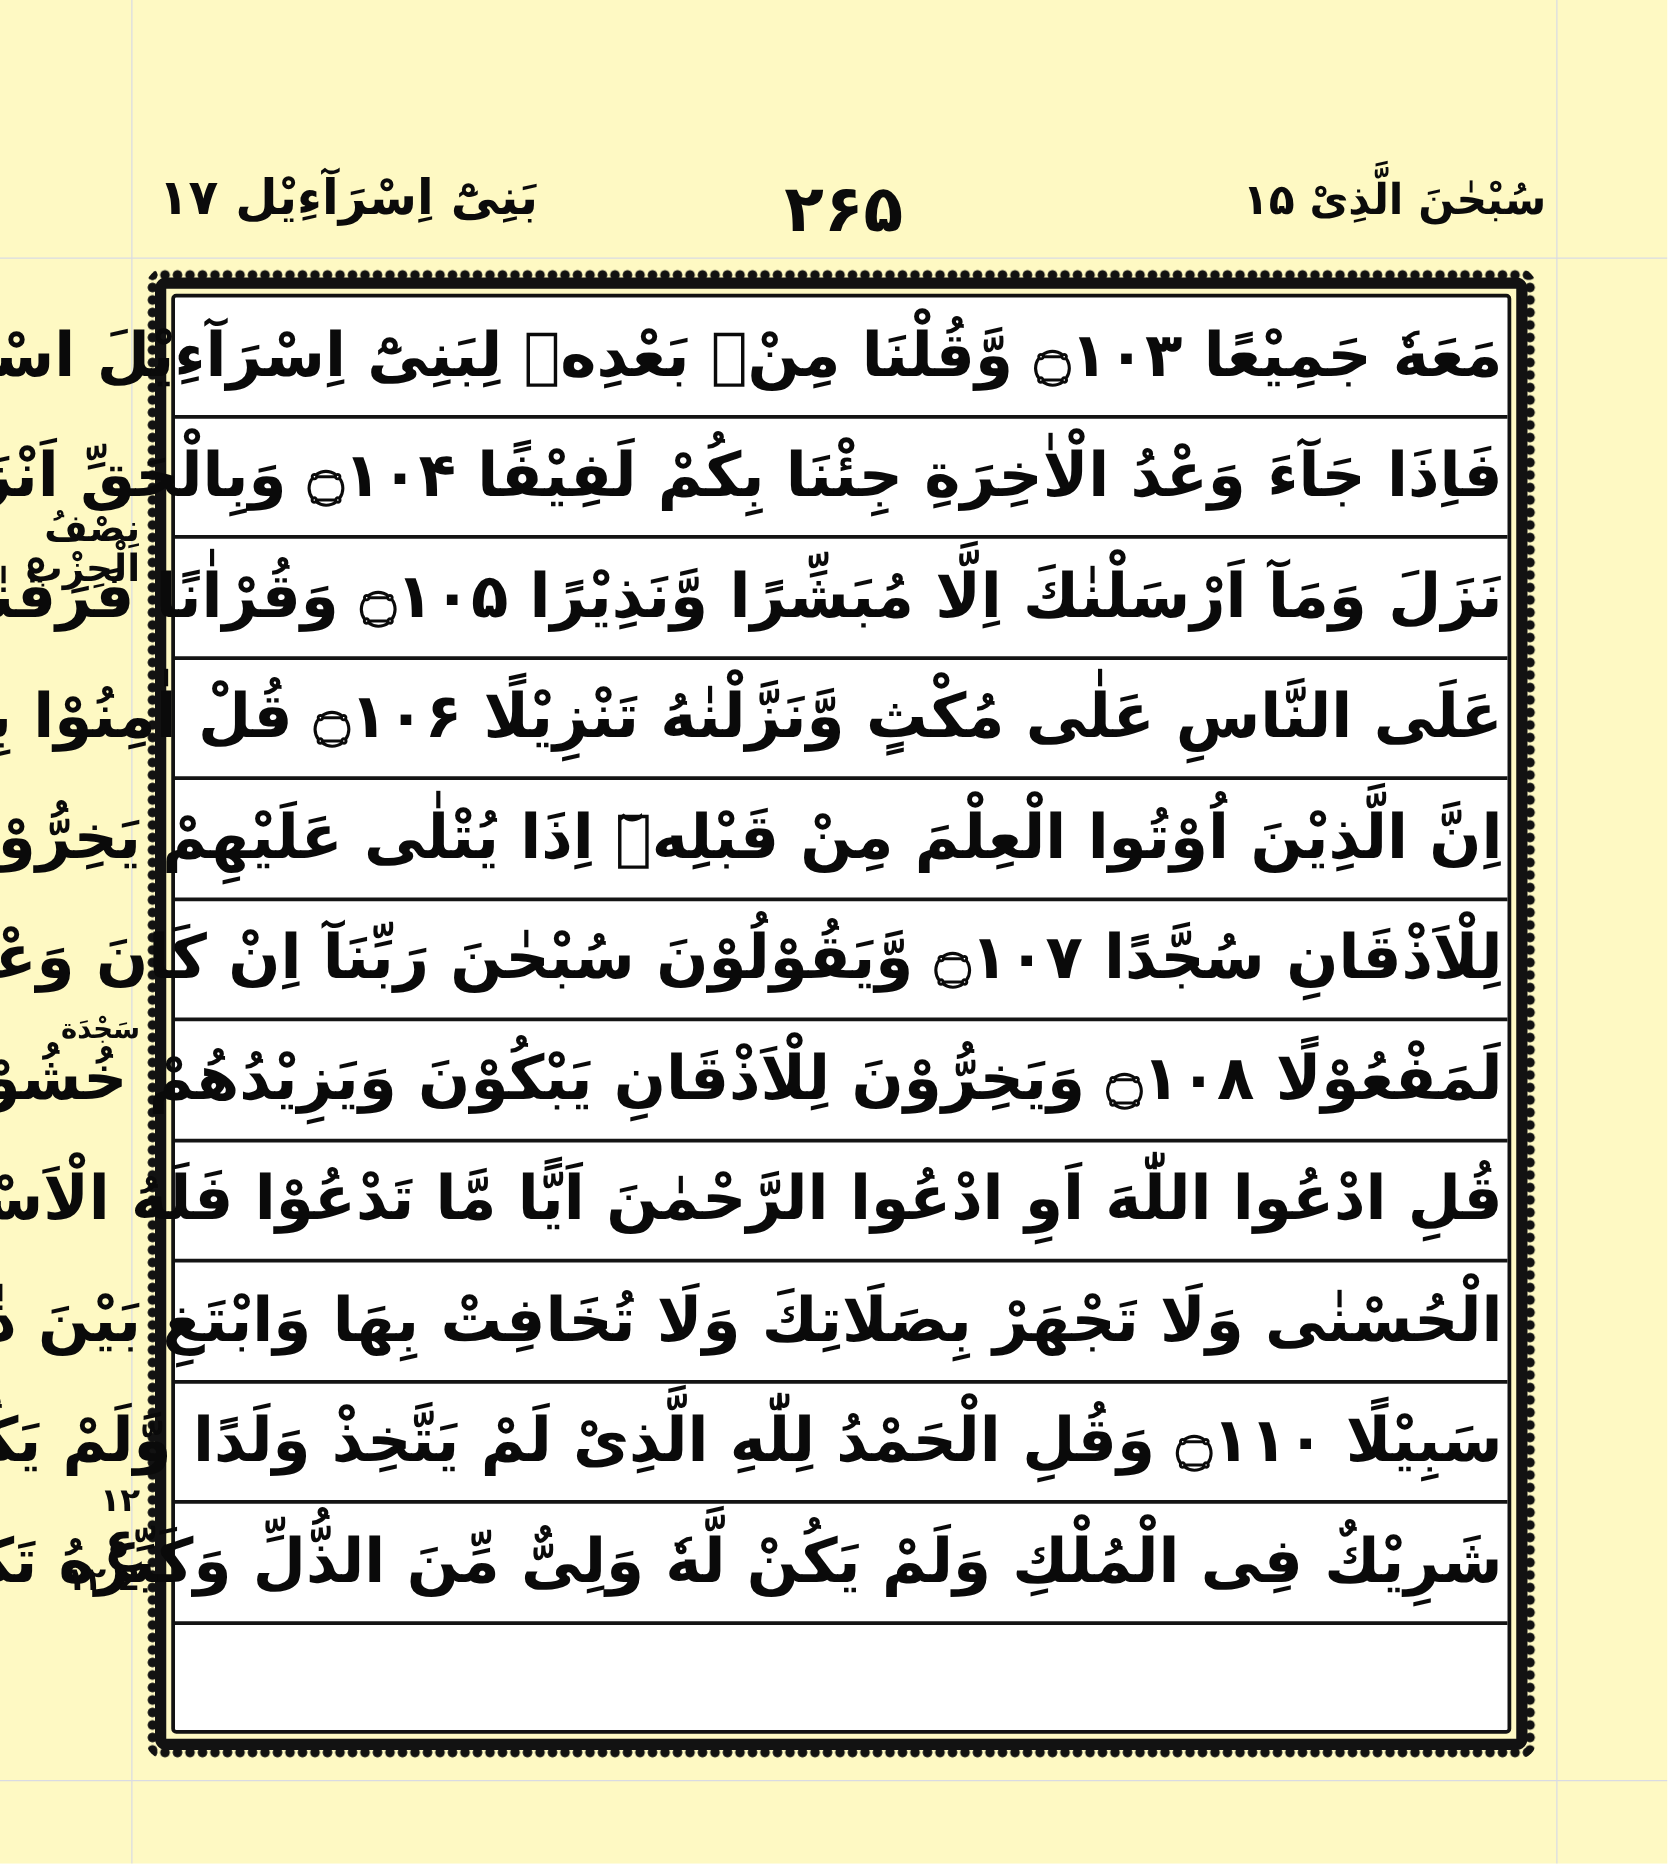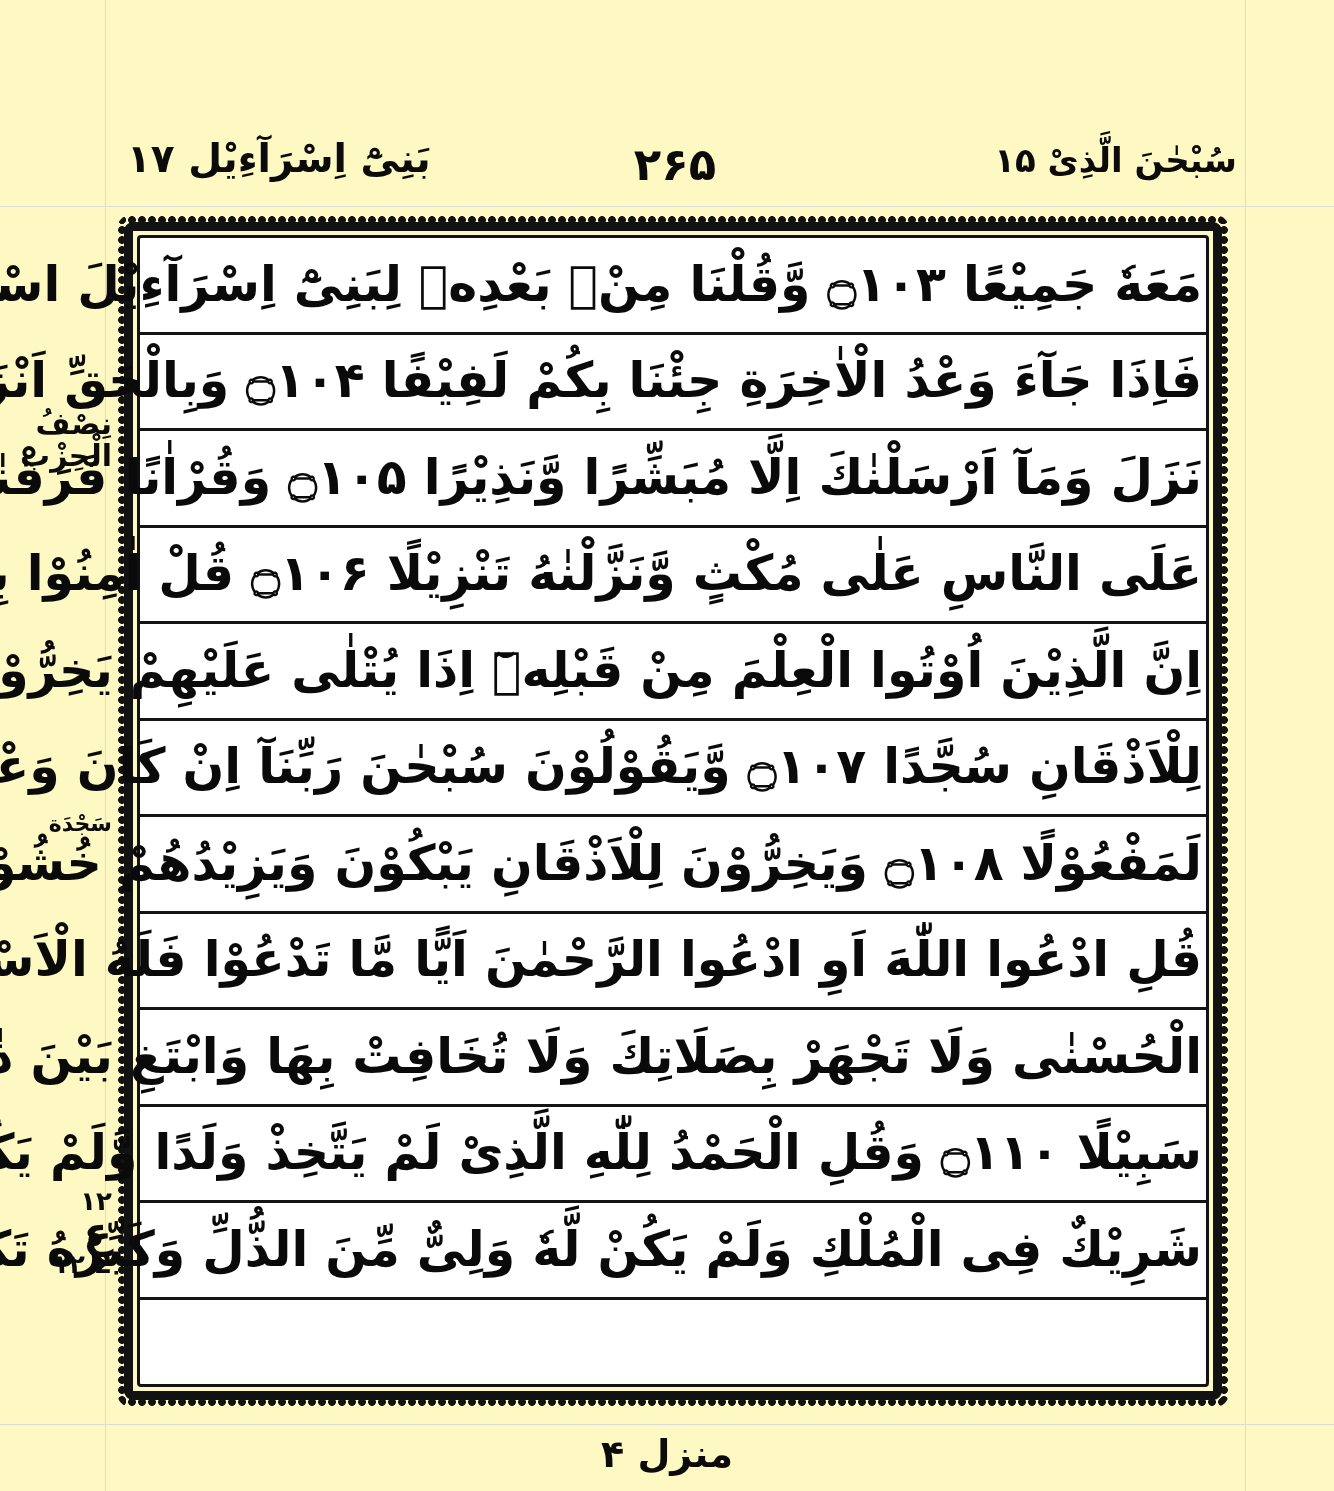--- a/index.html
+++ b/index.html
@@ -63,21 +63,21 @@
   .hdr-juz {
     right: 8px;
     top: 8px;
     font-size: 34px;
     font-weight: 700;
   }
   .hdr-pageno {
     left: 50%;
     transform: translateX(-50%);
     top: 6px;
-    font-size: 45px;
+    font-size: 52px;
     font-weight: 700;
     letter-spacing: 3px;
   }
 
   
   .frame-outer {
     position: absolute;
     left: 117px;
     top: 215px;
     width: 1112px;
@@ -249,15 +249,14 @@
     <span>سَجْدَة</span>
   </div>
 
   <div class="margin-mark mm-ruku">
     <span>۱۲</span>
     <span class="big">ع</span>
     <span>2</span>
     <span>۱۲</span>
   </div>
 
-  <div class="footer">منزل ۴</div>
 
 </div>
 
 </body></html>

